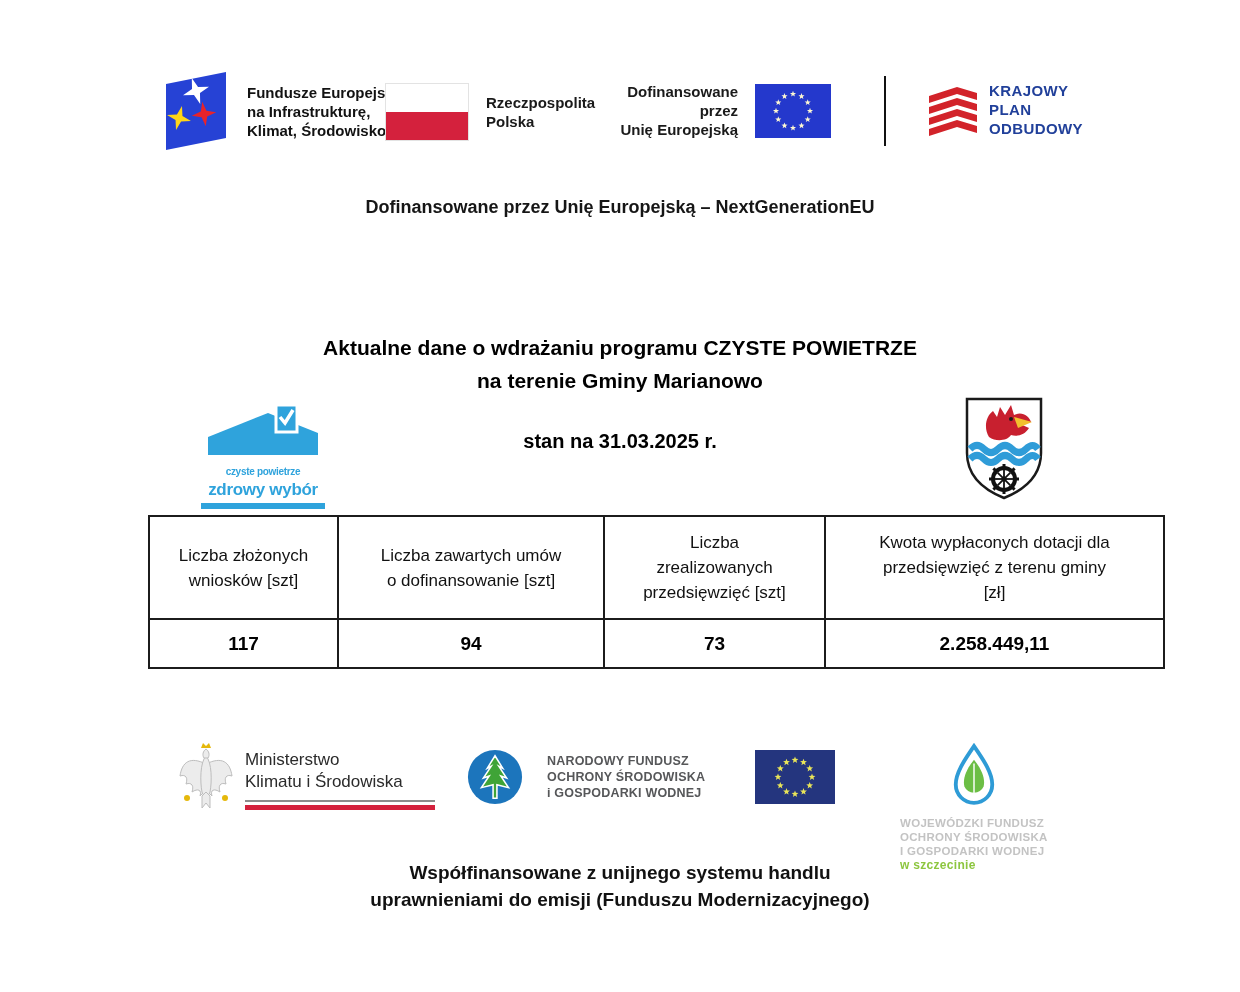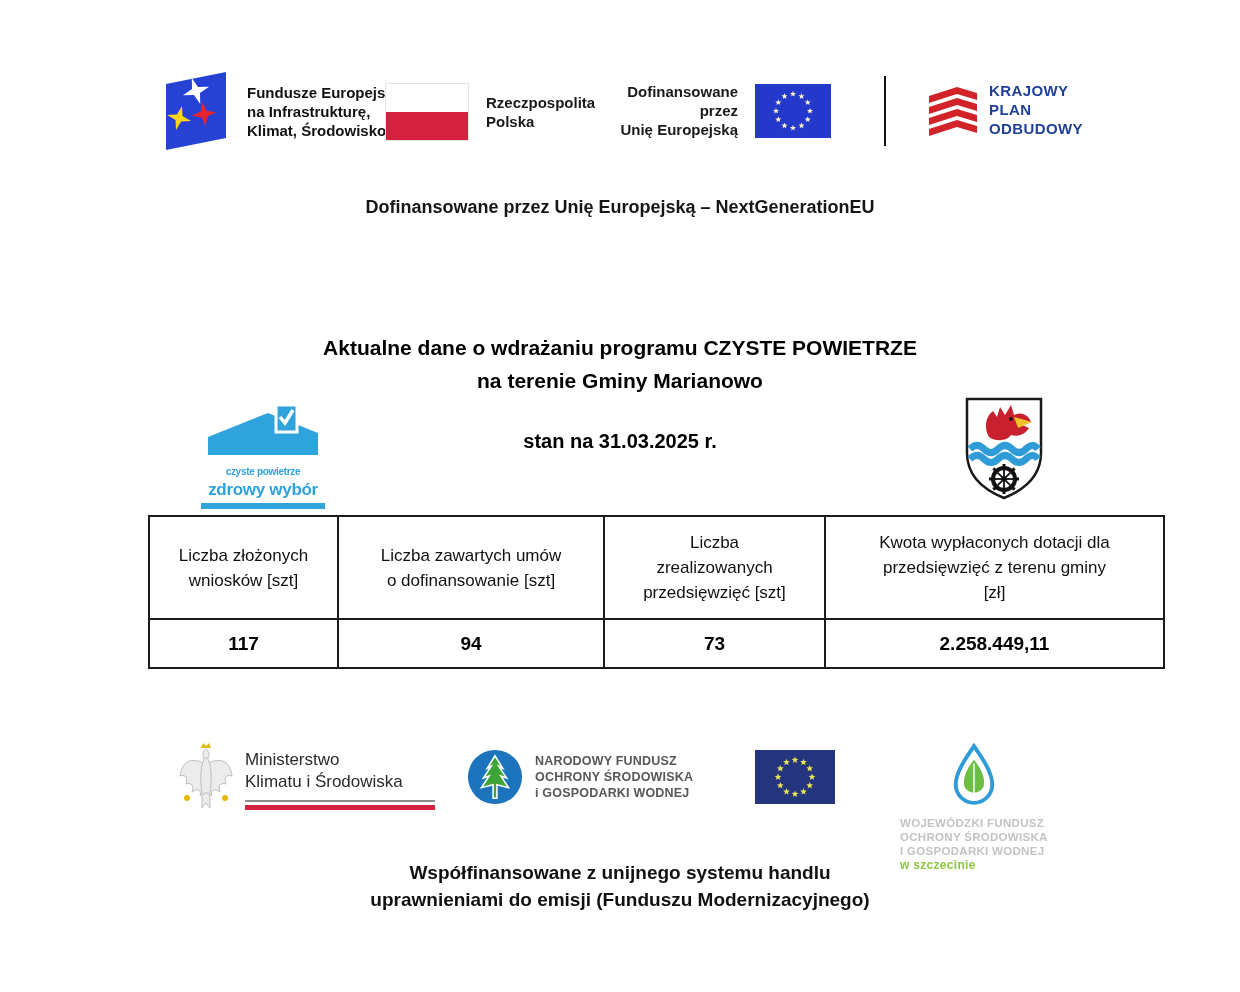--- a/index.html
+++ b/index.html
@@ -42,21 +42,21 @@
   .data-table .vrow td{height:47px;font-size:19px;font-weight:700;color:#000;}
   .hline{display:block;}
   .c1{width:175px;} .c2{width:252px;} .c3{width:207px;} .c4{width:325px;}
 
   
   .min-block{left:176px;top:742px;gap:9px;}
   .min-text{font-size:17px;line-height:22px;color:#2b2b2b;}
   .min-bars{margin-top:7px;width:190px;}
   .min-bar-gray{height:2px;background:#8c8c8c;}
   .min-bar-red{height:5px;background:#d4213d;margin-top:3px;}
-  .nfos-block{left:466px;top:748px;gap:11px;}
+  .nfos-block{left:466px;top:748px;gap:23px;}
   .nfos-text{font-size:12.5px;font-weight:700;line-height:16px;color:#565759;letter-spacing:.2px;}
   .euflag2{left:755px;top:750px;}
   .wfos-block{left:900px;top:742px;gap:8px;flex-direction:column;}
   .wfos-text{font-size:11.5px;font-weight:600;line-height:14px;color:#c3c3c3;letter-spacing:.3px;}
   .wfos-city{color:#8dc63f;font-size:12px;font-weight:700;}
 
   .cofinance{left:0;top:859px;width:100%;text-align:center;font-size:19px;font-weight:700;line-height:27px;color:#111;}
 </style>
 </head>
 <body>

